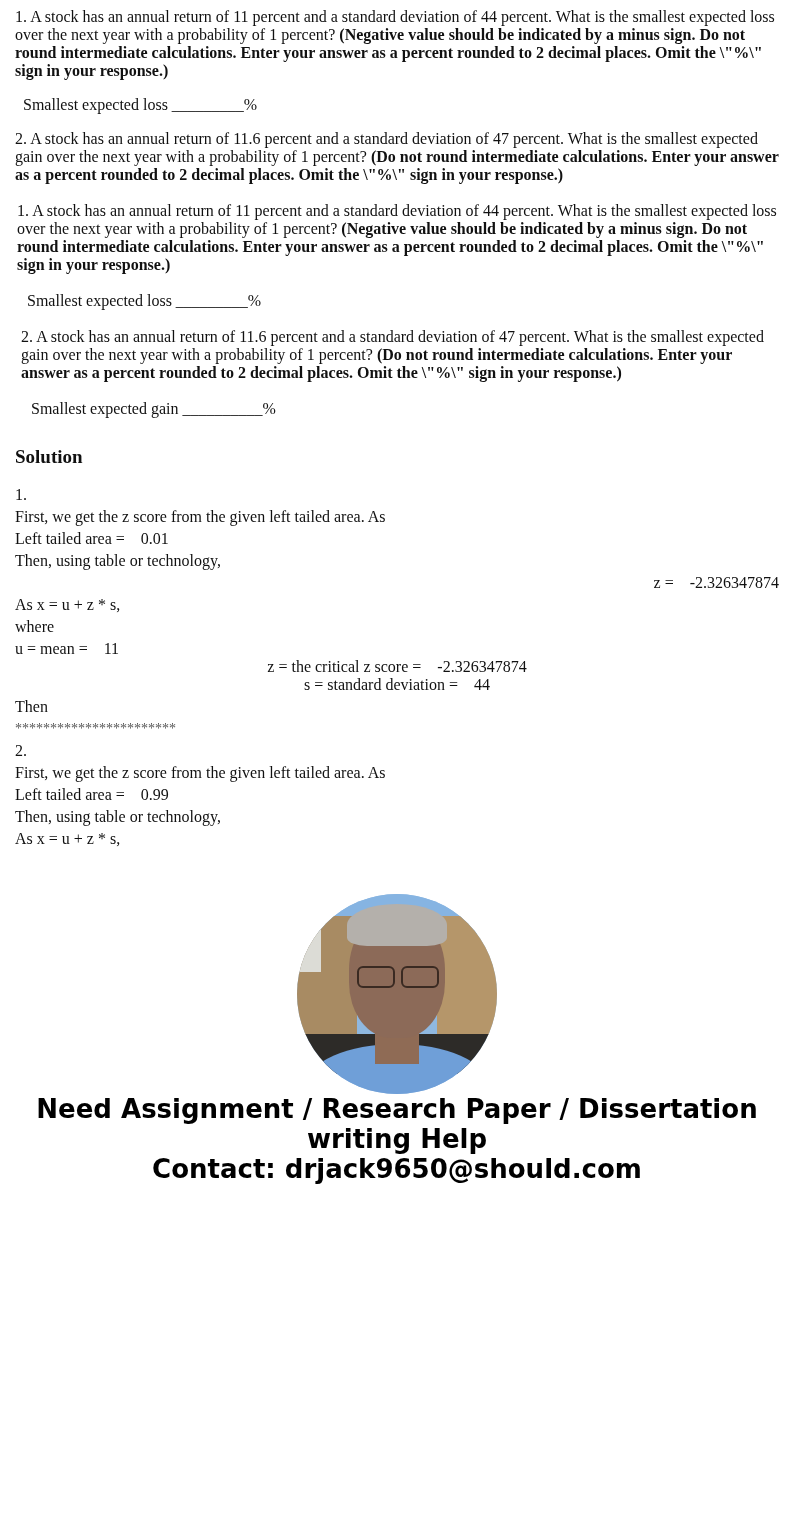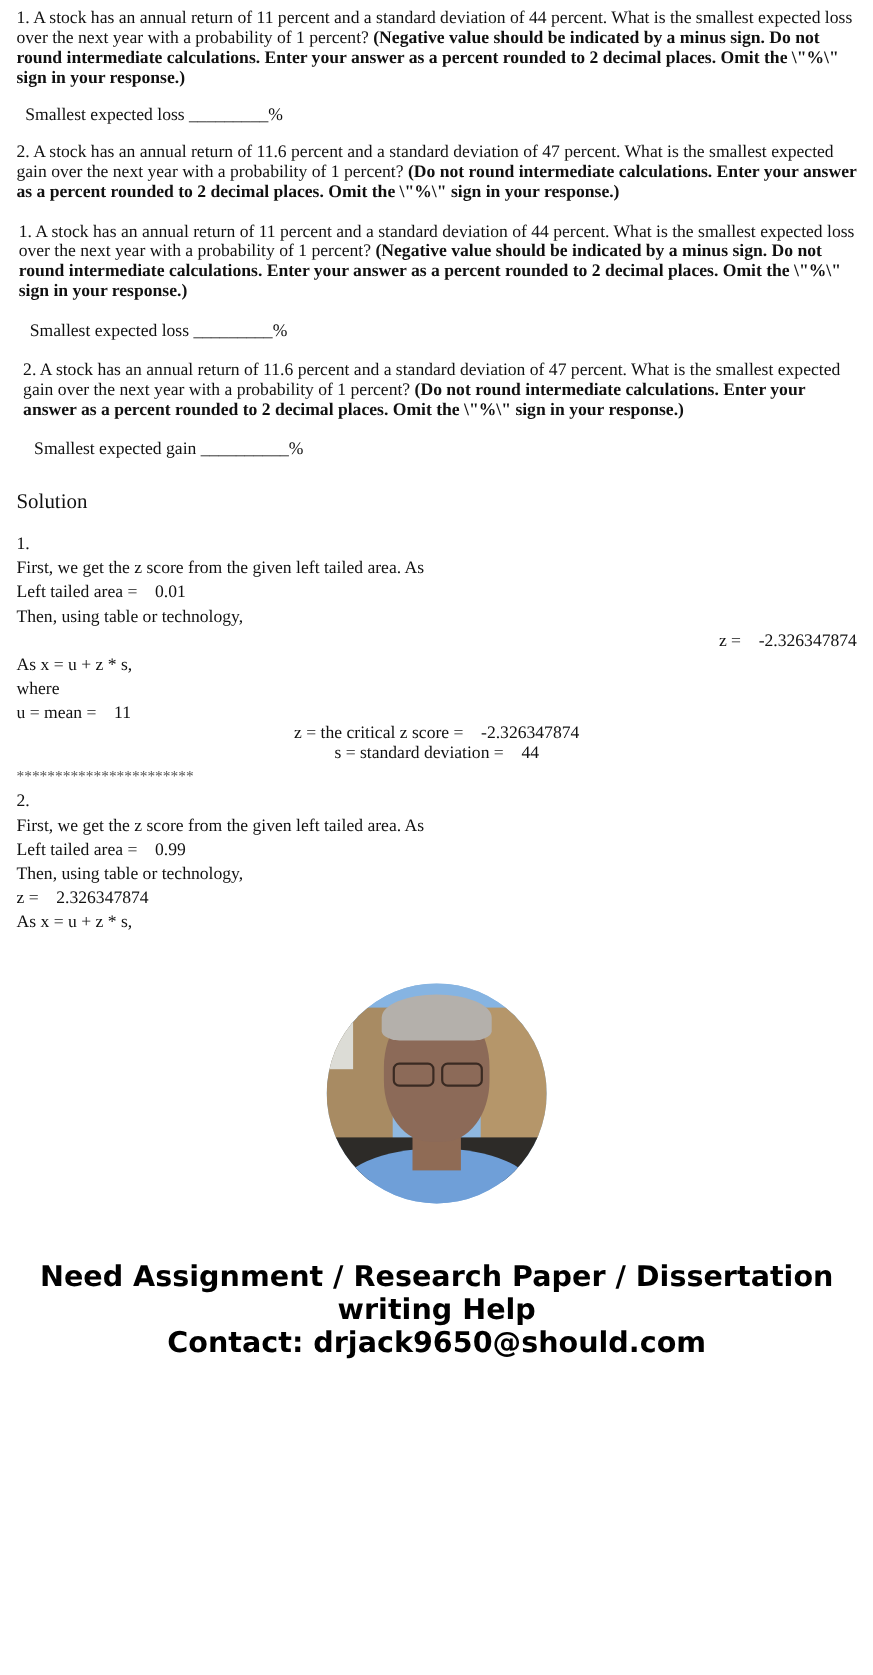--- a/index.html
+++ b/index.html
@@ -18,21 +18,21 @@
     .q-text { margin: 0; }
     .answer-line { margin-top: 16px; padding-left: 8px; }
     .q2 { margin-top: 16px; }
     .repeat { margin-top: 18px; padding-left: 2px; }
     .repeat .answer-line { padding-left: 10px; margin-top: 18px; }
     .repeat .q2r { margin-top: 18px; padding-left: 4px; }
     .repeat .q2r .answer-line { padding-left: 10px; margin-top: 18px; }
     b { font-weight: bold; }
     h3.solution {
       font-size: 19px;
-      font-weight: normal;
+      font-weight: bold;
       margin: 28px 0 0 0;
       line-height: 22px;
     }
     .sol p { margin-top: 4px; }
     .sol .tight { margin-top: 0; text-align: center; }
     .sol .first { margin-top: 18px; }
     .stars { color: #555555; font-size: 14px; letter-spacing: 0px; }
     .avatar-wrap {
       display: flex;
       justify-content: center;
@@ -59,21 +59,20 @@
     .av-glass { position: absolute; top: 72px; width: 34px; height: 18px; border: 2px solid #3a2a22; border-radius: 6px; }
     .av-glass.l { left: 60px; }
     .av-glass.r { left: 104px; }
     .promo {
       text-align: center;
       font-family: "DejaVu Sans", sans-serif;
       font-weight: bold;
       font-size: 26px;
       line-height: 30px;
       color: #000000;
-      margin-top: 52px;
       padding: 0 20px;
     }
   </style>
 </head>
 <body>
 
 <div class="page">
 
   <div class="q-block q1">
     <p class="q-text"><span>1.</span> <span>A stock has an annual return of 11 percent and a standard deviation of 44 percent. What is the smallest expected loss over the next year with a probability of 1 percent?</span> <b>(Negative value should be indicated by a minus sign. Do not round intermediate calculations. Enter your answer as a percent rounded to 2 decimal places. Omit the \"%\" sign in your response.)</b></p>
@@ -100,29 +99,29 @@
     <p class="first">1.</p>
     <p>First, we get the z score from the given left tailed area. As</p>
     <p style="white-space: pre;">Left tailed area =    0.01</p>
     <p>Then, using table or technology,</p>
     <p style="white-space: pre; text-align: right;">z =    -2.326347874</p>
     <p>As x = u + z * s,</p>
     <p>where</p>
     <p style="white-space: pre;">u = mean =    11</p>
     <p class="tight" style="white-space: pre;">z = the critical z score =    -2.326347874</p>
     <p class="tight" style="white-space: pre;">s = standard deviation =    44</p>
+    <p>Then</p>
     <p class="stars">***********************</p>
   </div>
 
   <div class="sol">
     <p>2.</p>
     <p>First, we get the z score from the given left tailed area. As</p>
     <p style="white-space: pre;">Left tailed area =    0.99</p>
     <p>Then, using table or technology,</p>
-    <p style="white-space: pre;">z =    2.326347874</p>
     <p>As x = u + z * s,</p>
   </div>
 
   <div class="avatar-wrap">
     <div class="avatar">
       <div class="av-bg-top"></div>
       <div class="av-panel l"></div>
       <div class="av-panel r"></div>
       <div class="av-wall"></div>
       <div class="av-dark"></div>

